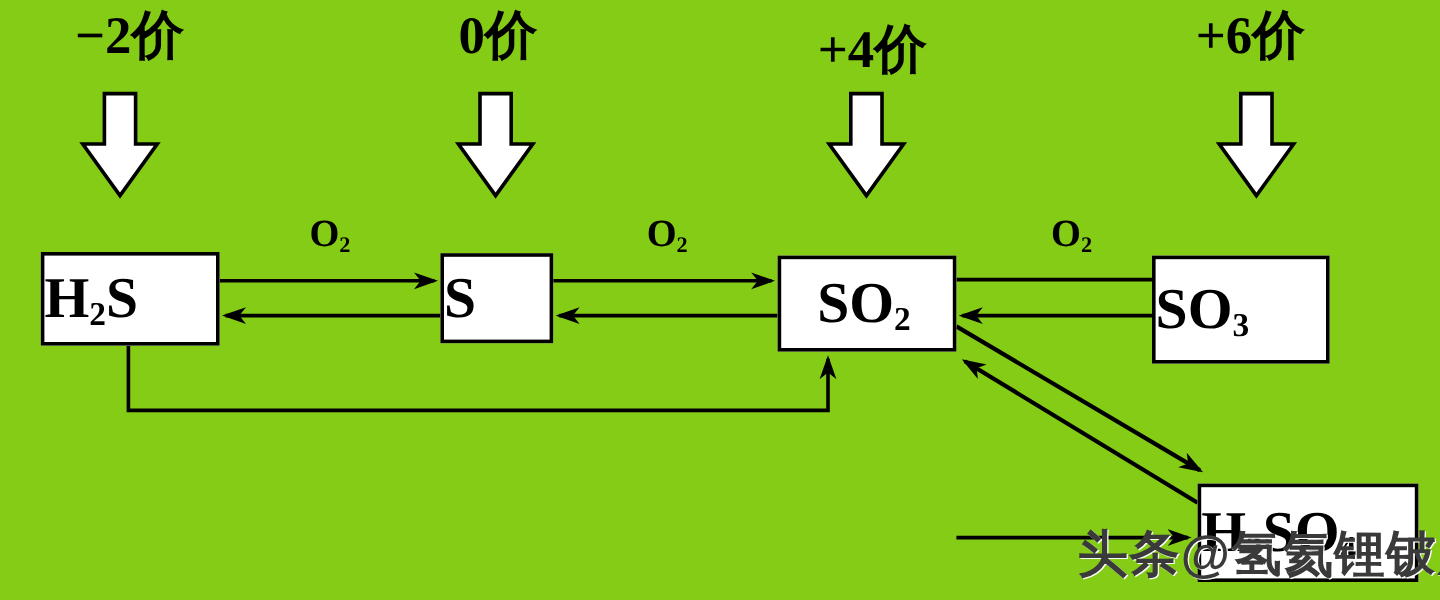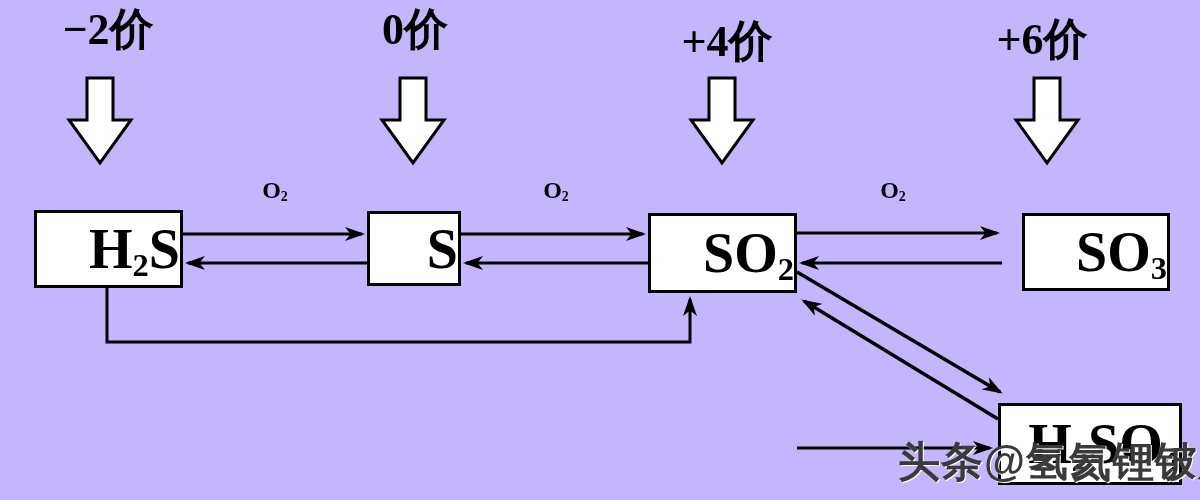--- a/index.html
+++ b/index.html
@@ -1,20 +1,20 @@
 <!DOCTYPE html>
 <html><head>
 <meta charset="utf-8">
 <style>
   html,body{margin:0;padding:0;background:#fff;}
   .canvas{
     position:relative;
     width:1200px;
     height:500px;
-    background:#c4b5fd;
+    background:#84cc16;
     font-family:"Liberation Serif","DejaVu Serif",serif;
     color:#000;
     overflow:hidden;
   }
   .overlay{
     position:absolute;
     left:0;top:0;
     width:1200px;height:500px;
   }
   .ox-label{
@@ -25,35 +25,35 @@
     line-height:1.1;
     white-space:nowrap;
   }
   .species-box{
     position:absolute;
     box-sizing:border-box;
     border:3px solid #000;
     background:#fff;
     display:flex;
     align-items:center;
-    justify-content:flex-end;
+    justify-content:flex-start;
     font-weight:bold;
-    font-size:56px;
+    font-size:48px;
     line-height:1;
   }
   .species-box sub, .o2-label sub{
     font-size:0.58em;
     line-height:0;
     vertical-align:-0.25em;
   }
   .o2-label{
     position:absolute;
     transform:translateX(-50%);
     font-weight:bold;
-    font-size:24px;
+    font-size:32px;
     line-height:1;
     white-space:nowrap;
   }
   .watermark{
     position:absolute;
     left:898px;
     top:434px;
     font-family:"Liberation Sans","DejaVu Sans",sans-serif;
     font-weight:bold;
     font-size:42px;
@@ -89,36 +89,36 @@
     <line x1="1002" y1="263" x2="802" y2="263" stroke="#000" stroke-width="3" marker-end="url(#arw)"></line>
     <polyline points="107,288 107,342 690,342 690,299" fill="none" stroke="#000" stroke-width="3" marker-end="url(#arw)"></polyline>
     <line x1="797" y1="272" x2="1000" y2="392" stroke="#000" stroke-width="3.5" marker-end="url(#arw)"></line>
     <line x1="998" y1="419" x2="804" y2="301" stroke="#000" stroke-width="3.5" marker-end="url(#arw)"></line>
     <line x1="797" y1="448" x2="990" y2="448" stroke="#000" stroke-width="3" marker-end="url(#arw)"></line>
   </svg>
 
   <div class="ox-label" style="left:108px; top:6px;">−2价</div>
   <div class="ox-label" style="left:415px; top:6px;">0价</div>
   <div class="ox-label" style="left:727px; top:18px;">+4价</div>
-  <div class="ox-label" style="left:1042px; top:16px;">+6价</div>
+  <div class="ox-label" style="left:1042px; top:6px;">+6价</div>
 
   <div class="o2-label" style="left:275px; top:178px;"><span>O</span><sub>2</sub></div>
   <div class="o2-label" style="left:556px; top:178px;"><span>O</span><sub>2</sub></div>
   <div class="o2-label" style="left:893px; top:178px;"><span>O</span><sub>2</sub></div>
 
   <div class="species-box" style="left:34px; top:210px; width:149px; height:78px;">
     <span><span>H</span><sub>2</sub><span>S</span></span>
   </div>
   <div class="species-box" style="left:367px; top:211px; width:94px; height:75px;">
     <span><span>S</span></span>
   </div>
   <div class="species-box" style="left:648px; top:213px; width:149px; height:80px;padding-left:30px;">
     <span><span>S</span><span>O</span><sub>2</sub></span>
   </div>
-  <div class="species-box" style="left:1022px; top:213px; width:148px; height:78px;">
+  <div class="species-box" style="left:960px; top:213px; width:148px; height:90px;">
     <span><span>S</span><span>O</span><sub>3</sub></span>
   </div>
   <div class="species-box" style="left:998px; top:403px; width:184px; height:82px;">
     <span><span>H</span><sub>2</sub><span>S</span><span>O</span><sub>4</sub></span>
   </div>
 
   <div class="watermark">头条@氢氦锂铍鹏</div>
 
 </div>
 

